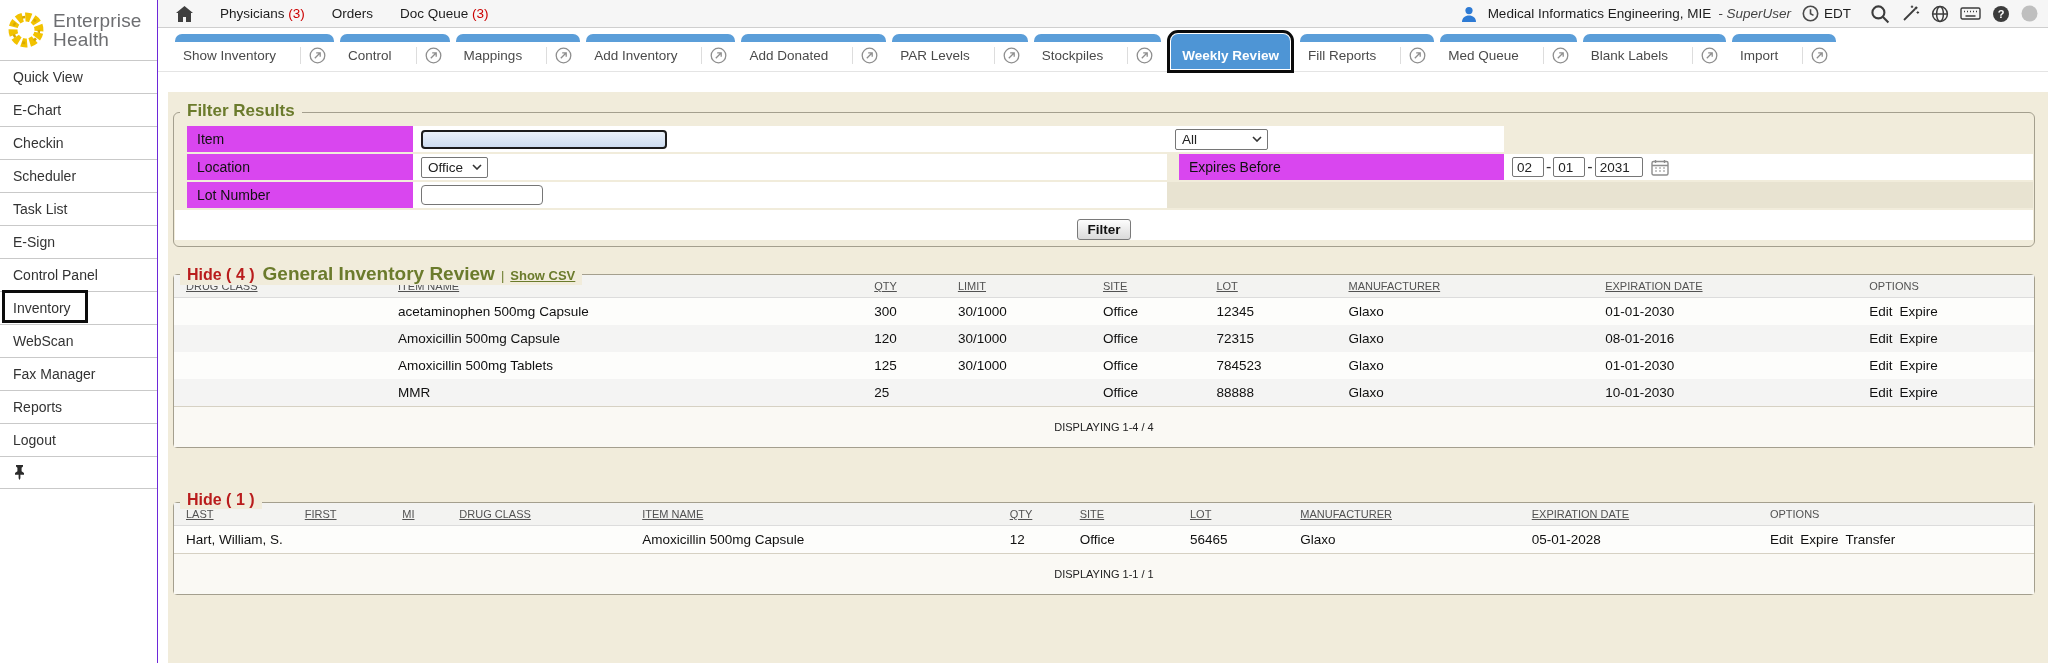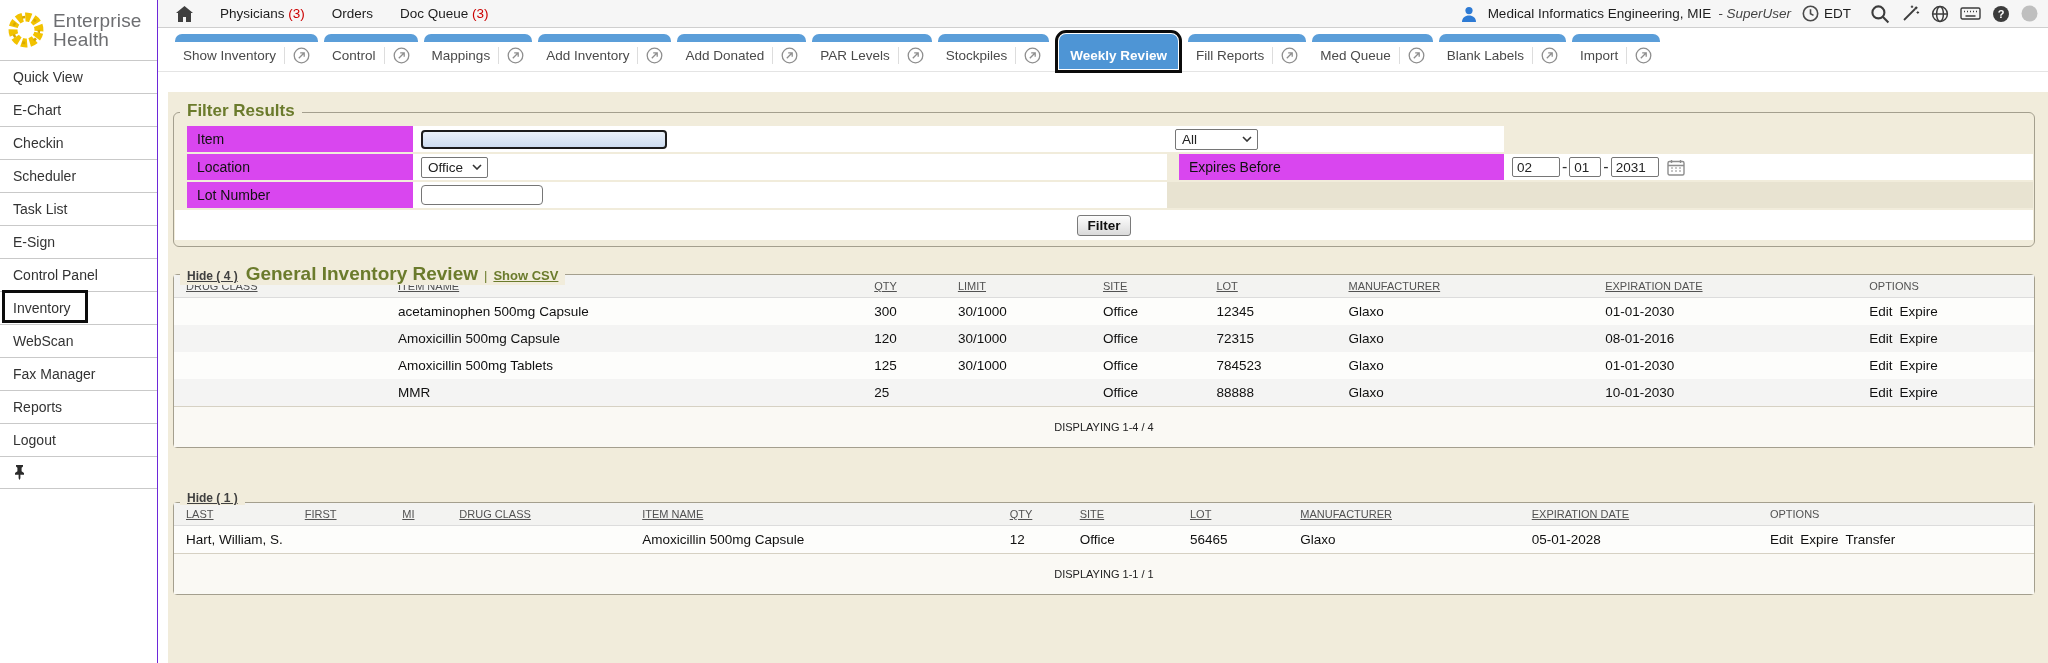--- a/index.html
+++ b/index.html
@@ -28,57 +28,57 @@
   .tb-right { display:flex; align-items:center; gap:11px; font-size:13.5px; color:#1d1d1d; }
   .role { font-style:italic; color:#444; margin-left:-4px; }
   .icon { display:inline-flex; align-items:center; justify-content:center; }
   
   .tabbar { position:absolute; left:158px; right:0; top:29px; height:43px; background:#fff;
     border-bottom:1px solid #e4e4e4; display:flex; align-items:flex-start; gap:6px;
     padding:5px 0 0 17px; z-index:4; }
   .tab { display:flex; flex-direction:column; cursor:pointer; flex:0 0 auto; }
   .tab-strip { height:8px; background:#5b9ed9; border-radius:7px 7px 0 0; }
   .tab-body { height:27px; background:#fff; display:flex; align-items:center;
-    padding:0 8px; font-size:13.5px; color:#4a4a4a; white-space:nowrap; }
+    padding:0 8px; font-size:13.5px; color:#4a4a4a; white-space:nowrap;gap:16px; }
   .tab-body .lbl { padding-right:8px; }
   .tab-body .ico-wrap { border-left:1px solid #ddd; padding-left:8px; display:flex; align-items:center; }
   .tab.active { background:#4e95d5; border-radius:7px 7px 0 0; height:35px;
     display:flex; flex-direction:row; align-items:flex-end; justify-content:center;
     padding:0 11px 6px 11px; outline:3px solid #0b0b0b; outline-offset:1px; margin:0 4px; }
   .tab.active .lbl-active { color:#fff; font-weight:bold; font-size:13.5px; white-space:nowrap; }
   
   .content { position:absolute; left:168px; top:92px; right:0; bottom:0;
     background:#f1ecdb; padding:0 13px 0 5px; }
   .fs { position:relative; border:1px solid #a49f8e; border-radius:6px; }
   .fs-legend { position:absolute; top:-12px; left:6px; background:#f1ecdb; padding:0 7px;
     display:flex; align-items:baseline; white-space:nowrap; }
   .filter-fs { margin-top:20px; padding:13px 1px 6px 1px; }
   .f-legend-text { color:#6b7b2c; font-weight:bold; font-size:17px; }
   .f-row { display:grid; grid-template-columns:238px 754px 337px 1fr; margin-bottom:2px; height:26px; }
   .f-row.short { grid-template-columns:238px 754px 1fr; }
   .f-label { background:#d946ef; display:flex; align-items:center; padding-left:10px;
     font-size:14px; color:#111;margin-left:12px; }
   .f-value { background:#fff; display:flex; align-items:center; padding-left:8px; }
   .f-filler { background:#e8e3d1; }
-  .btn-row { background:#fff; height:30px; display:flex; align-items:center; justify-content:center; }
+  .btn-row { background:#fff; height:30px; display:flex; align-items:flex-end; justify-content:center; }
   .item-input { width:246px; height:19px; border:2px solid #1c1c1c; border-radius:4px;
     background:linear-gradient(180deg,#eaf1f9,#cddcf0); font-size:13px; padding:0 4px; }
   .sel { border:1px solid #767676; border-radius:2px; background:#fff; height:21px;
     display:inline-flex; align-items:center; padding:0 5px 0 6px; font-size:13.5px; gap:9px; cursor:pointer; }
-  .sel.wide { width:83px; justify-content:space-between; }
+  .sel.wide { width:93px; justify-content:space-between; }
   .dinp { border:1px solid #767676; border-radius:2px; height:20px; background:#fff;
     display:inline-flex; align-items:center; padding:0 4px; font-size:13.5px; }
   .dsep { margin:0 2px; color:#333; }
   .filter-btn { border:1px solid #7a7a7a; border-radius:3px;
     background:linear-gradient(#fdfdfd,#dadada); padding:2px 9px; font-size:13.5px;
     font-weight:bold; color:#111; cursor:pointer; }
   
   .section { margin-top:27px; background:#fdfdfb; border-radius:4px; overflow:visible; }
   .section.second { margin-top:54px; }
-  .hide-link { color:#404040; font-weight:bold; font-size:12px; text-decoration:underline; cursor:pointer; }
+  .hide-link { color:#b91c1c; font-weight:bold; font-size:16px; cursor:pointer; }
   .sec-title { color:#6b7b2c; font-weight:bold; font-size:19px; margin:0 6px 0 8px; }
   .csv-sep { color:#6b7b2c; font-size:13px; margin-right:6px; }
   .csv-link { color:#6b7b2c; font-weight:bold; font-size:13px; text-decoration:underline; cursor:pointer; }
   table { width:100%; border-collapse:collapse; }
   thead th { background:#f3f3f1; color:#525252; font-size:11px; font-weight:normal;
     text-align:left; padding:5px 10px 5px 12px; border-bottom:1px solid #dcdcdc; }
   thead th .hdr-link { text-decoration:underline; cursor:pointer; }
   tbody td { padding:6px 10px 6px 12px; font-size:13.5px; color:#101010; white-space:nowrap; }
   tbody tr.alt { background:#f4f4f3; }
   .opt-link { cursor:pointer; margin-right:7px; }
@@ -356,21 +356,21 @@
       <div class="f-value">
         <span class="sel">
           <span>Office</span>
           <svg width="10" height="6" viewBox="0 0 10 6" fill="none" stroke="#333" stroke-width="1.6">
               <path d="M1 1l4 4 4-4"></path>
             </svg>
         </span>
       </div>
       <div class="f-label">Expires Before</div>
       <div class="f-value">
-        <span class="dinp" style="width:48px;">02</span>
+        <span class="dinp" style="width:32px;">02</span>
         <span class="dsep">-</span>
         <span class="dinp" style="width:32px;">01</span>
         <span class="dsep">-</span>
         <span class="dinp" style="width:48px;">2031</span>
         <span class="icon" style="margin-left:8px;">
           <svg width="18" height="17" viewBox="0 0 18 17" fill="none" stroke="#8d8d8d" stroke-width="1.4">
             <rect x="1" y="2.5" width="16" height="13.5" rx="1.5"></rect>
               <path d="M1 6.5h16M4.5 1v3M13.5 1v3"></path>
             <path d="M4 9h2M8 9h2M12 9h2M4 12h2M8 12h2M12 12h2" stroke-width="1.2"></path>
           </svg>

